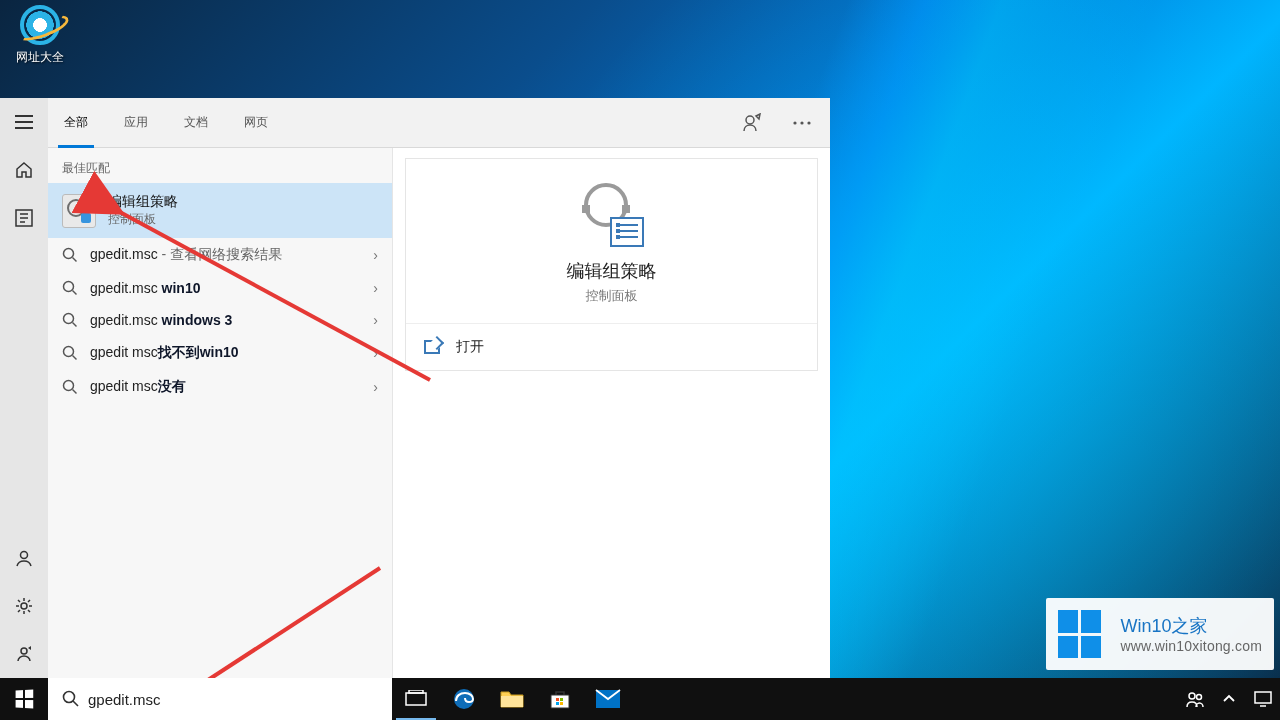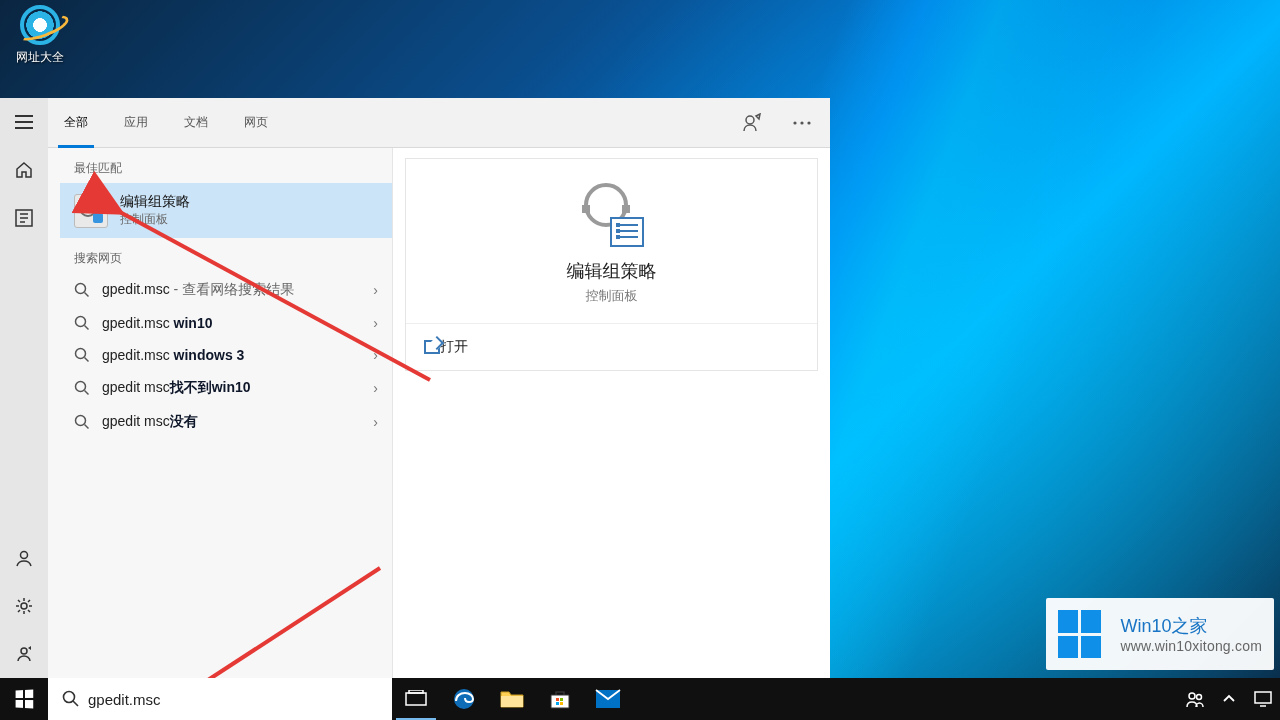--- a/index.html
+++ b/index.html
@@ -77,21 +77,21 @@
   border-bottom:1px solid #d9d9d9;
 }
 .tab { padding:0 16px; height:50px; display:flex; align-items:center; font-size:12px; color:#555; position:relative; cursor:default;}
 .tab.active { color:#000; }
 .tab.active::after { content:""; position:absolute; left:10px; right:10px; bottom:0; height:3px; background:#0078d7;}
 .more-tab .chev { margin-left:4px; }
 .header-actions { margin-left:auto; display:flex; align-items:center; gap:10px; }
 .header-actions .hicon { width:40px; height:40px; display:flex; align-items:center; justify-content:center; color:#555;}
 
 .panel-body { flex:1; display:flex; }
-.results { width:344px; background:#f7f7f7; display:flex; flex-direction:column;padding-left:12px; }
+.results { width:344px; background:#f7f7f7; display:flex; flex-direction:column; }
 .section-label { font-size:12px; color:#666; padding:12px 14px 6px; }
 .best-match {
   display:flex; align-items:center; gap:12px; padding:10px 14px; background:#cce4f7;
 }
 .bm-icon {
   width:34px; height:34px; background:#e9e9e9; border:1px solid #bbb; border-radius:3px; position:relative;
   display:flex; align-items:center; justify-content:center;
 }
 .bm-icon::before { content:""; width:14px; height:14px; border:2px solid #6d6d6d; border-radius:50%; position:absolute; left:4px; top:4px;}
 .bm-icon::after { content:""; width:10px; height:10px; background:#3794de; position:absolute; right:4px; bottom:4px; border-radius:2px;}
@@ -124,21 +124,21 @@
 }
 .pv-gear::before { left:-6px; top:18px;} .pv-gear::after { right:-6px; top:18px;}
 .pv-list {
   width:34px; height:30px; background:#fff; border:2px solid #3a79b7; position:absolute; right:0; bottom:0;
 }
 .pv-list::before { content:""; position:absolute; left:4px; right:4px; top:5px; height:2px; background:#3a79b7; box-shadow:0 6px #3a79b7, 0 12px #3a79b7;}
 .pv-list::after { content:""; position:absolute; left:4px; top:4px; width:4px; height:4px; background:#3a79b7; box-shadow:0 6px #3a79b7, 0 12px #3a79b7;}
 .pv-title { font-size:18px; color:#222; margin-bottom:4px;}
 .pv-sub { font-size:13px; color:#777;}
 .preview-action {
-  display:flex; align-items:center; gap:0; padding:14px 18px; font-size:14px; color:#222;
+  display:flex; align-items:center; gap:16px; padding:14px 18px; font-size:14px; color:#222;
 }
 .open-ico { width:16px; height:14px; border:2px solid #3a79b7; position:relative;}
 .open-ico::after { content:""; position:absolute; width:8px; height:8px; border-top:2px solid #3a79b7; border-right:2px solid #3a79b7; transform:rotate(45deg); right:-4px; top:-4px; background:#fff;}
 
 
 .arrow-ann { position:absolute; pointer-events:none; }
 .arrow-ann svg { overflow:visible; }
 
 
 .watermark {
@@ -229,21 +229,20 @@
     <div class="panel-body">
       <div class="results">
         <div class="section-label">最佳匹配</div>
         <div class="best-match">
           <div class="bm-icon"></div>
           <div class="bm-text">
             <div class="t1">编辑组策略</div>
             <div class="t2">控制面板</div>
           </div>
         </div>
-        <div class="section-label">搜索网页</div>
 
         <div class="web-item">
           <svg class="mag" viewBox="0 0 16 16">
               <circle cx="6.5" cy="6.5" r="5" fill="none" stroke="#555" stroke-width="1.5"></circle>
               <path d="M10.5 10.5l4 4" stroke="#555" stroke-width="1.5"></path>
             </svg>
           <span class="lead"><span class="q">gpedit.msc</span><span class="extra"> - 查看网络搜索结果</span></span>
           <span class="arrow">›</span>
         </div>
         <div class="web-item">

